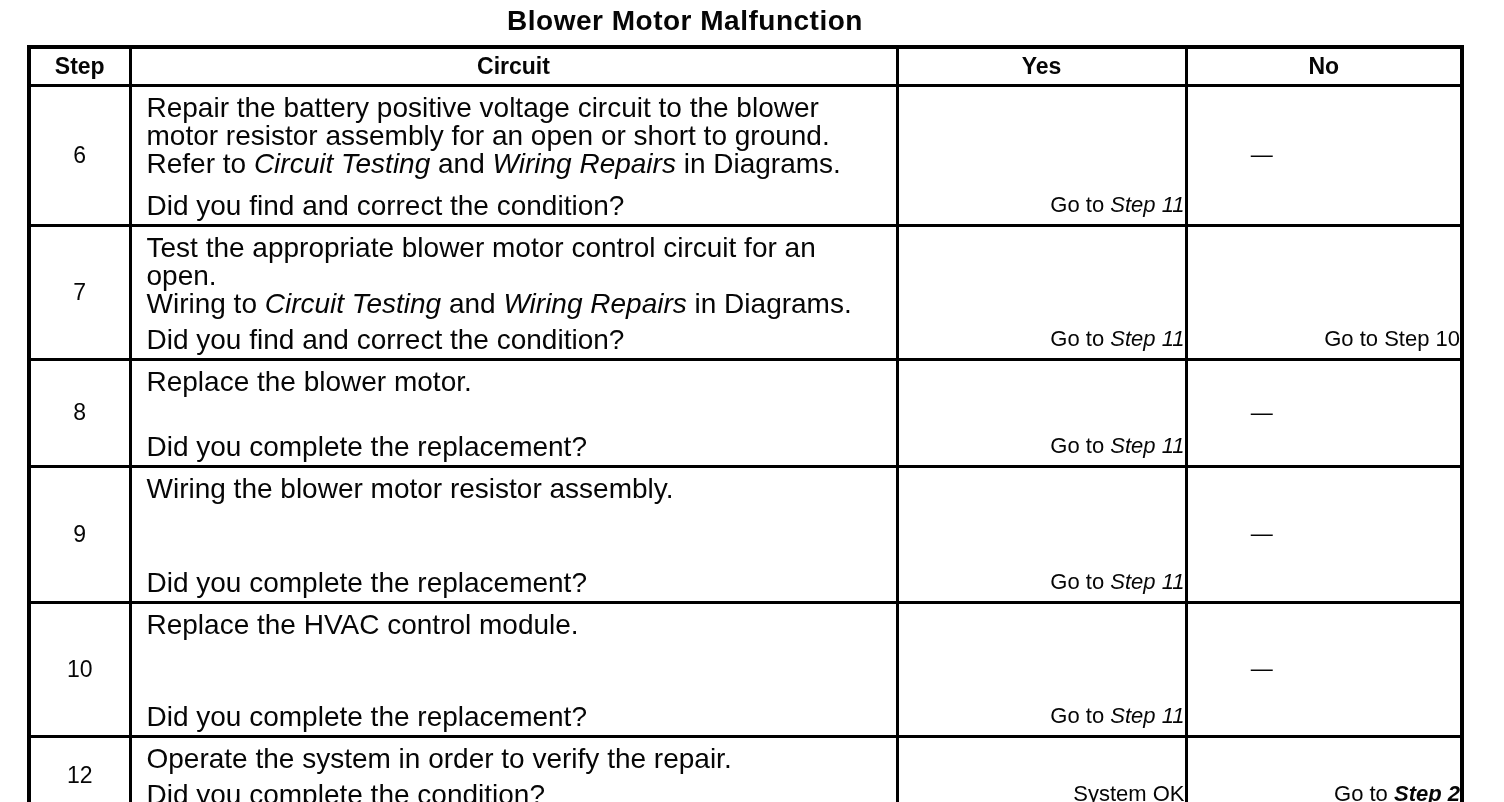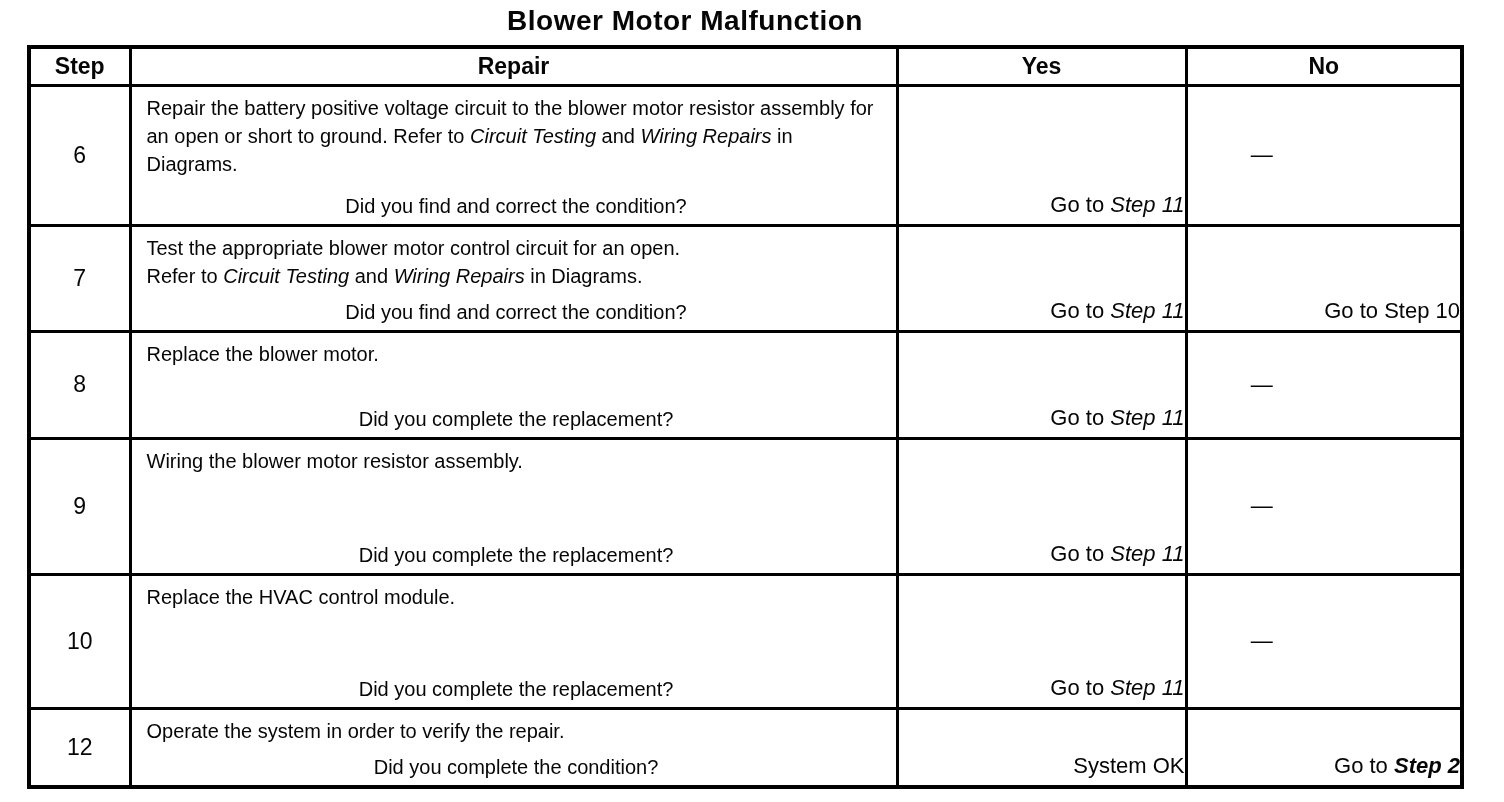--- a/index.html
+++ b/index.html
@@ -52,30 +52,29 @@
   tr.r11 { height: 71px;  }
   td.step {
     text-align: center;
     vertical-align: middle;
     font-size: 23px;
   }
   td.action {
     position: relative;
     vertical-align: top;
     padding: 7px 14px 40px 15px;
-    font-size: 20px;
+    font-size: 28px;
     line-height: 28px;
   }
   td.action .question {
     position: absolute;
     left: 15px;
     right: 10px;
     bottom: 5px;
     line-height: 26px;
-    text-align: center;
   }
   td.yes, td.no {
     position: relative;
     font-size: 22px;
     padding: 0;
   }
   .goto {
     position: absolute;
     left: 0;
     right: 0;
@@ -100,21 +99,21 @@
 <table class="diag">
   <colgroup>
     <col class="c-step">
       <col class="c-action">
       <col class="c-yes">
       <col class="c-no">
   </colgroup>
   <thead>
     <tr>
       <th>Step</th>
-      <th>Repair</th>
+      <th>Circuit</th>
       <th>Yes</th>
       <th>No</th>
     </tr>
   </thead>
   <tbody>
     <tr class="r6">
       <td class="step">6</td>
       <td class="action">
         <div class="instr"><span>Repair the battery positive voltage circuit to the blower motor resistor assembly for an open or short to ground. Refer to </span><span style="font-style: italic;">Circuit Testing</span><span> and </span><span style="font-style: italic;">Wiring Repairs</span><span> in Diagrams.</span></div>
         <div class="question">Did you find and correct the condition?</div>
@@ -123,21 +122,21 @@
         <div class="goto"><span>Go to </span><span style="font-style: italic;">Step 11</span></div>
       </td>
       <td class="no">
         <div class="dash">—</div>
         <div class="goto"></div>
       </td>
     </tr>
     <tr class="r7">
       <td class="step">7</td>
       <td class="action">
-        <div class="instr"><span>Test the appropriate blower motor control circuit for an open.</span><br><span>Refer to </span><span style="font-style: italic;">Circuit Testing</span><span> and </span><span style="font-style: italic;">Wiring Repairs</span><span> in Diagrams.</span></div>
+        <div class="instr"><span>Test the appropriate blower motor control circuit for an open.</span><br><span>Wiring to </span><span style="font-style: italic;">Circuit Testing</span><span> and </span><span style="font-style: italic;">Wiring Repairs</span><span> in Diagrams.</span></div>
         <div class="question">Did you find and correct the condition?</div>
       </td>
       <td class="yes">
         <div class="goto"><span>Go to </span><span style="font-style: italic;">Step 11</span></div>
       </td>
       <td class="no">
         <div class="dash"></div>
         <div class="goto"><span>Go to </span><span style="">Step 10</span></div>
       </td>
     </tr>

